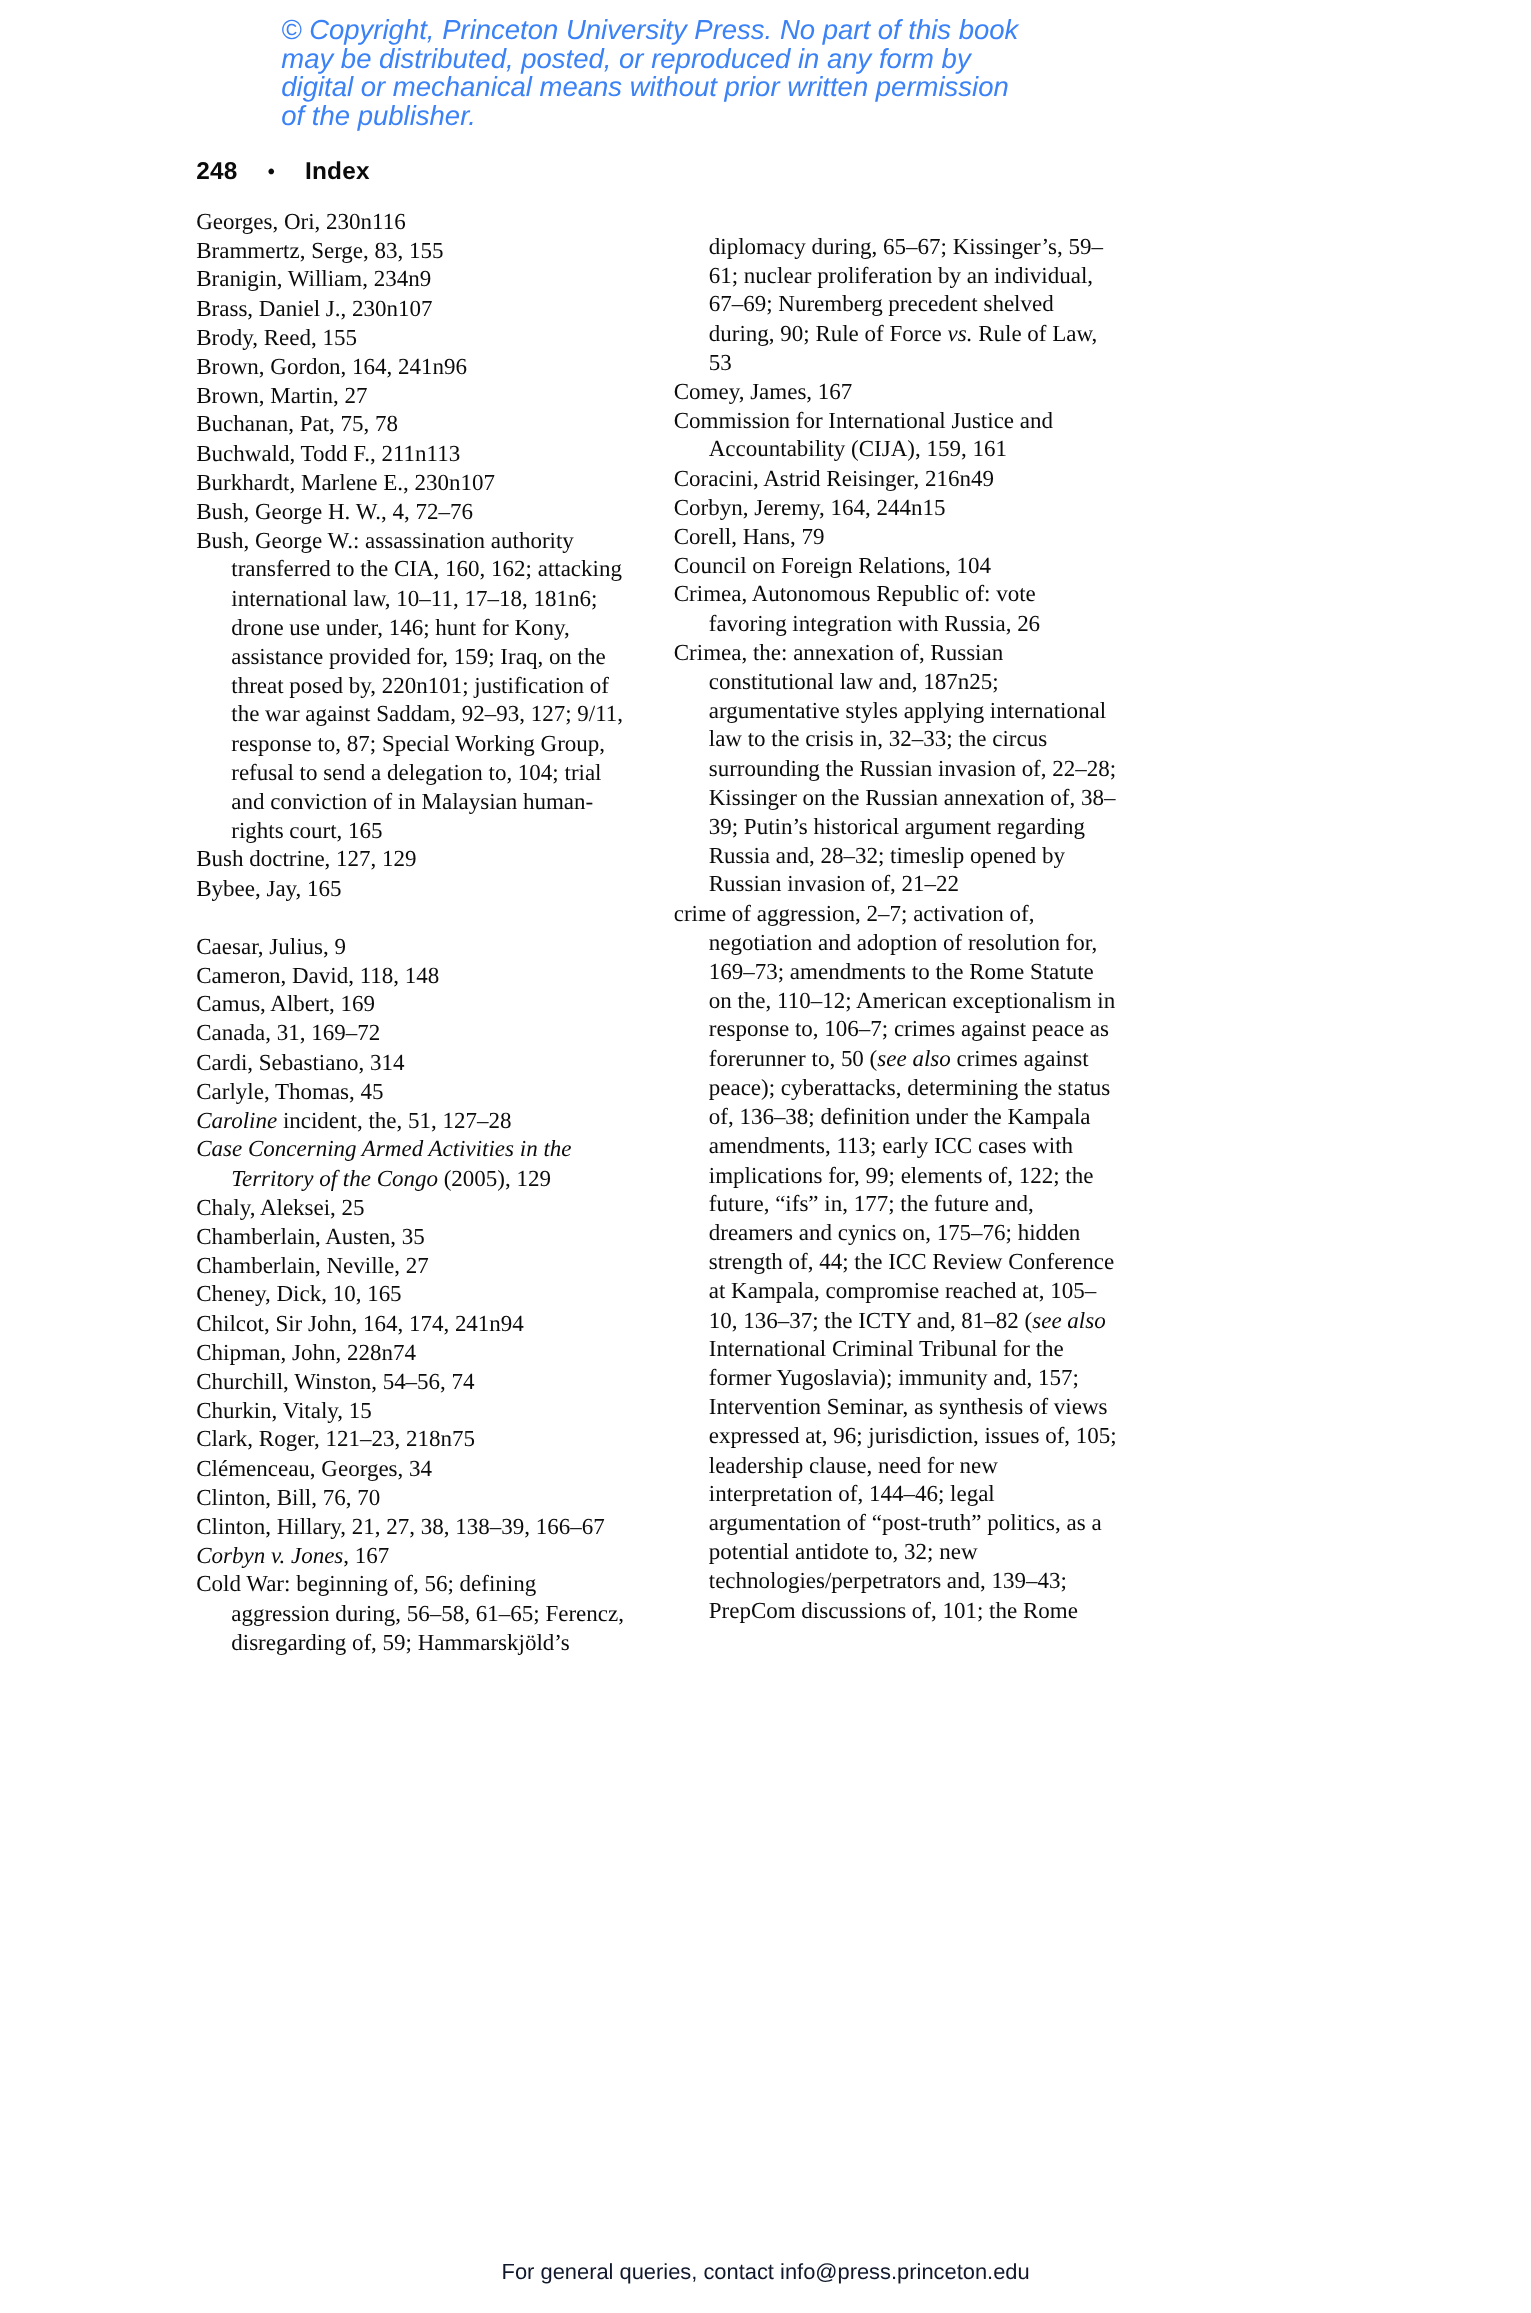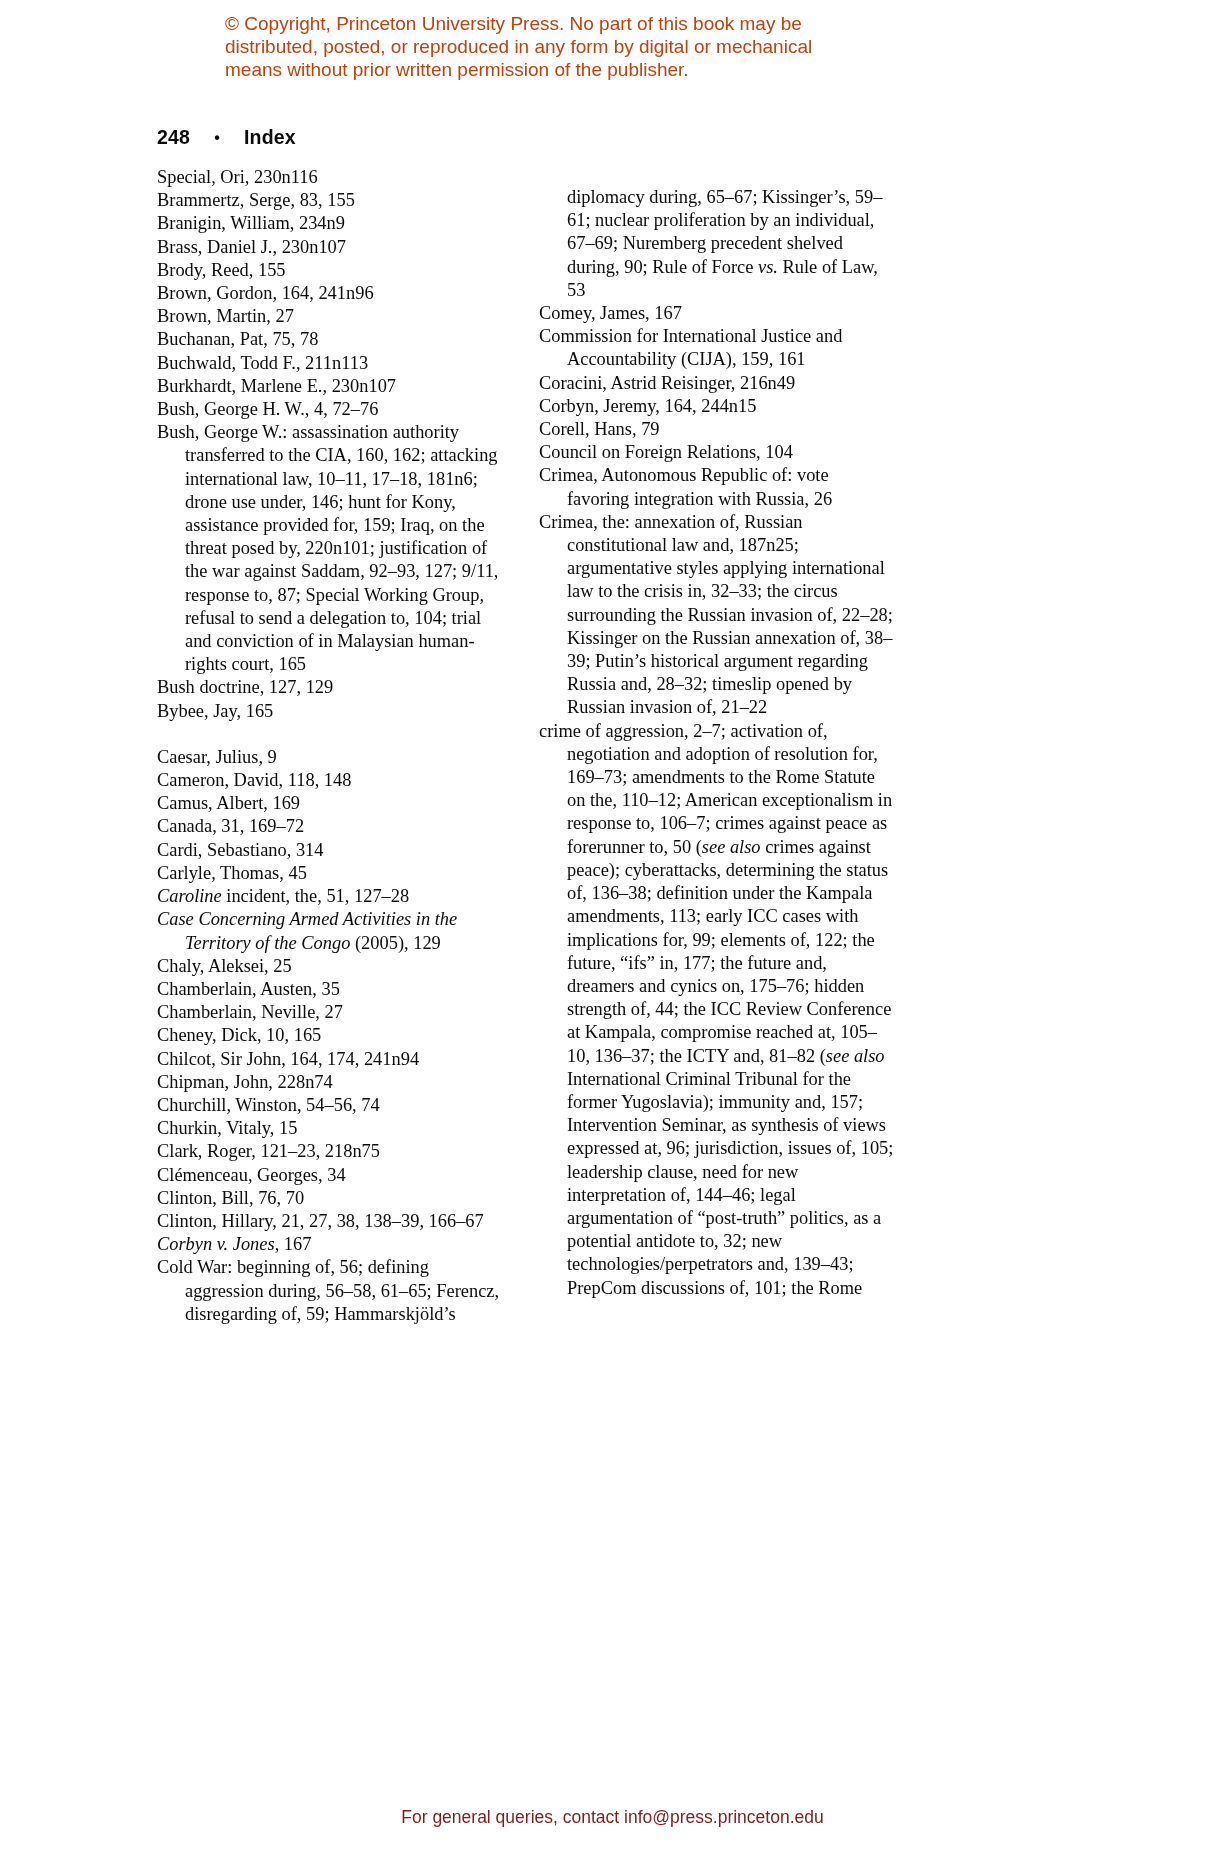--- a/index.html
+++ b/index.html
@@ -11,23 +11,24 @@
     color: #0b0b0b;
     font-family: "Liberation Serif", serif;
     overflow: hidden;
   }
   .copyright {
     position: absolute;
     left: 225px;
     top: 12px;
     width: 598px;
     font-family: "Liberation Sans", sans-serif;
-    font-size: 19px;
+    font-size: 22px;
     line-height: 23px;
-    color: #c2410c;
+    color: #3b82f6;
+    font-style: italic;
   }
   .page-header {
     position: absolute;
     left: 157px;
     top: 106px;
     font-family: "Liberation Sans", sans-serif;
     font-weight: bold;
     font-size: 19.5px;
     letter-spacing: 0.2px;
     margin-top: 20px;
@@ -55,37 +56,37 @@
   .entry em { font-style: italic; }
   .gap { height: 23px; }
   .footer {
     position: absolute;
     left: 0;
     right: 0;
     bottom: 22px;
     text-align: center;
     font-family: "Liberation Sans", sans-serif;
     font-size: 17.5px;
-    color: #7f1d1d;
+    color: #0f172a;
   }
 </style>
 </head>
 <body>
 
 <div class="page">
 
   <header class="copyright">© Copyright, Princeton University Press. No part of this book may be distributed, posted, or reproduced in any form by digital or mechanical means without prior written permission of the publisher.</header>
 
   <div class="page-header">
     <span>248</span><span class="sep">•</span><span>Index</span>
   </div>
 
   <main class="columns">
     <div class="col">
-        <div class="entry">Special, Ori, 230n116</div>
+        <div class="entry">Georges, Ori, 230n116</div>
         <div class="entry">Brammertz, Serge, 83, 155</div>
         <div class="entry">Branigin, William, 234n9</div>
         <div class="entry">Brass, Daniel J., 230n107</div>
         <div class="entry">Brody, Reed, 155</div>
         <div class="entry">Brown, Gordon, 164, 241n96</div>
         <div class="entry">Brown, Martin, 27</div>
         <div class="entry">Buchanan, Pat, 75, 78</div>
         <div class="entry">Buchwald, Todd F., 211n113</div>
         <div class="entry">Burkhardt, Marlene E., 230n107</div>
         <div class="entry">Bush, George H. W., 4, 72–76</div>

